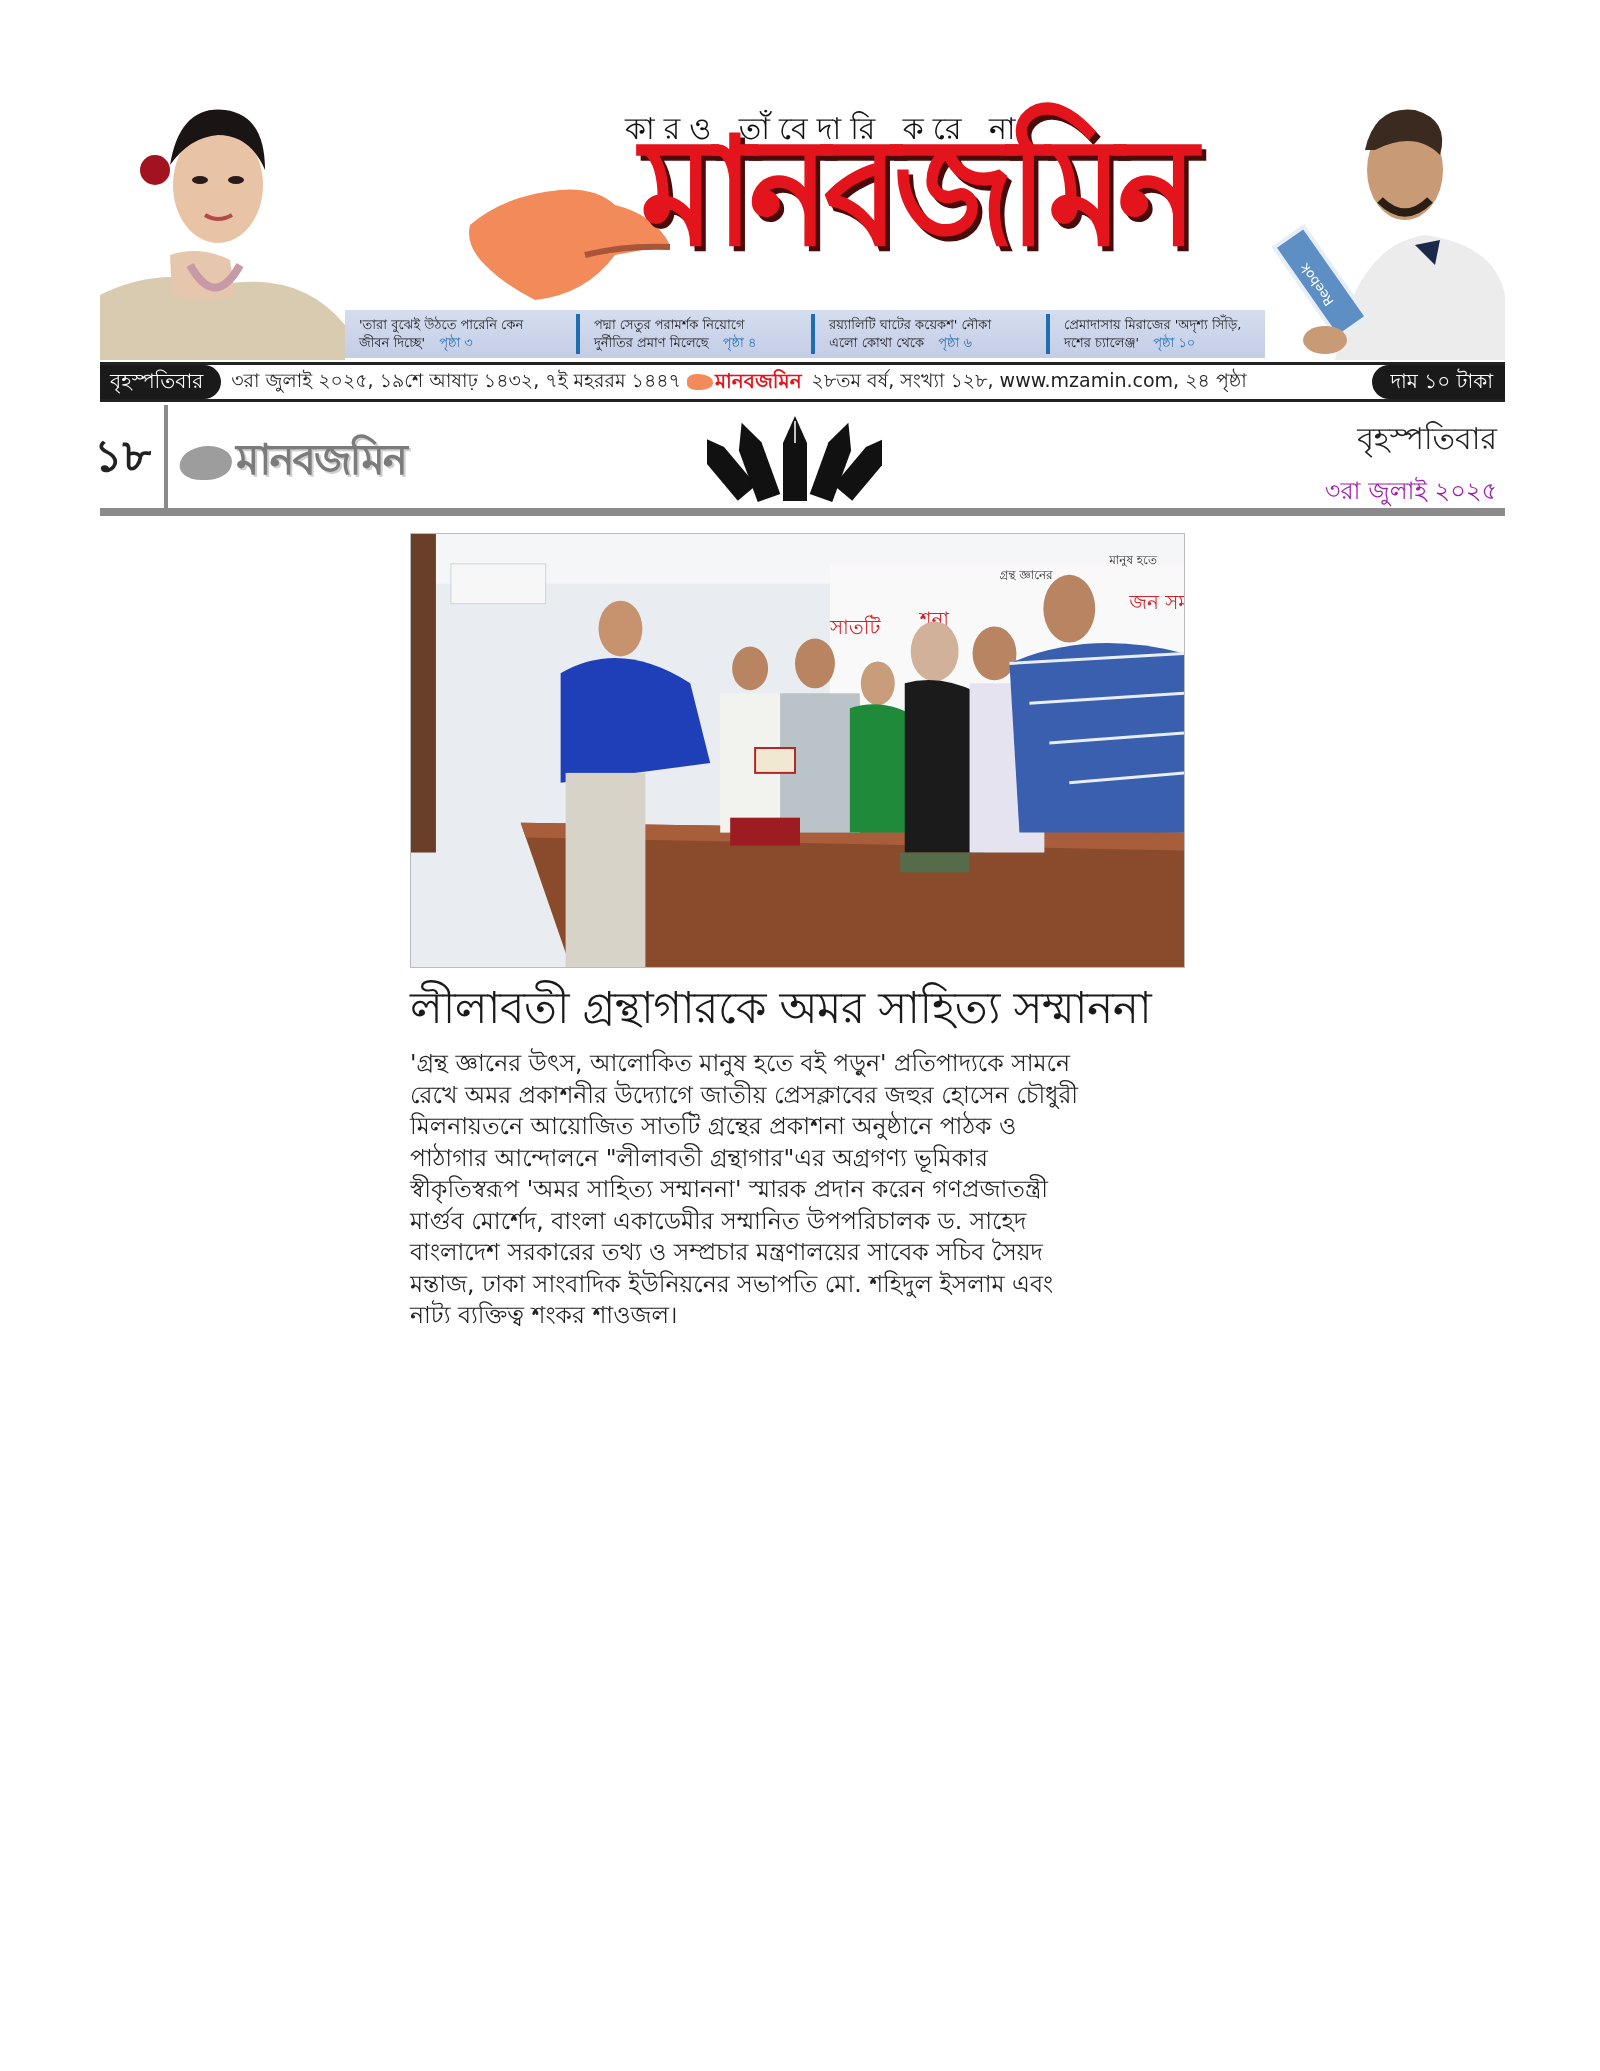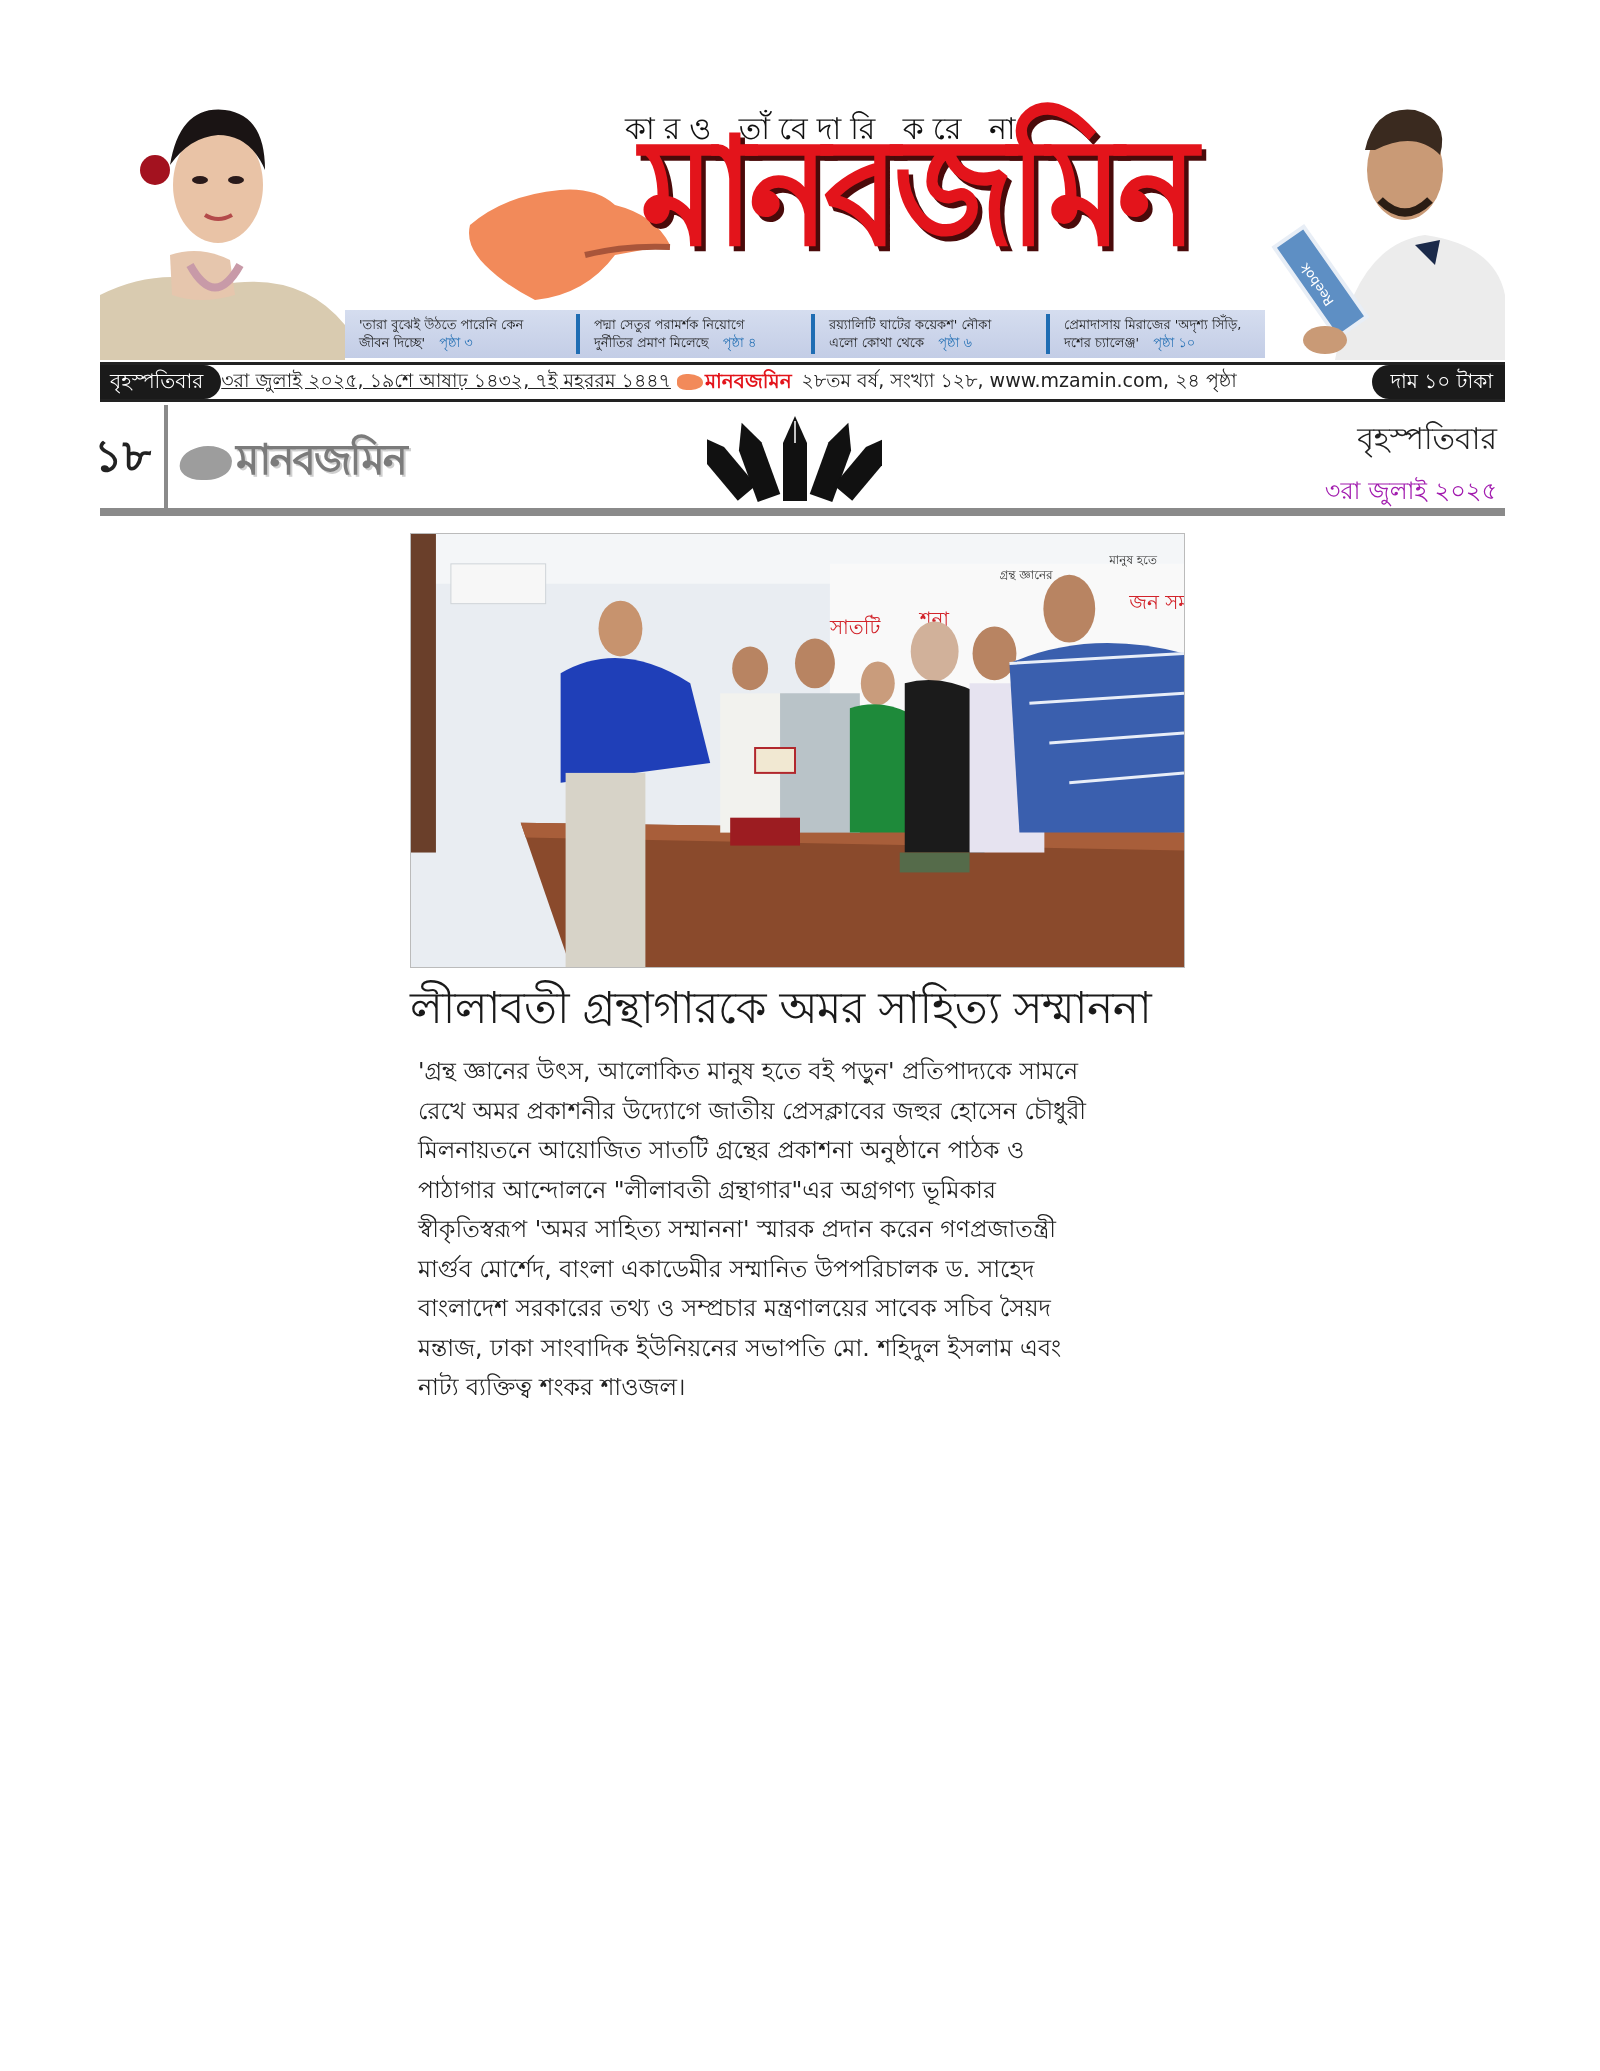--- a/index.html
+++ b/index.html
@@ -28,21 +28,21 @@
             border-left:4px solid #1f6db3; margin-left:6px; height:40px; display:flex; flex-direction:column; justify-content:center; }
   .teaser:first-child { border-left:none; margin-left:0; }
   .teaser .pg { color:#1f6db3; margin-left:14px; }
 
   
   .datebar { position:absolute; left:100px; top:362px; width:1405px; height:40px;
              border-top:3px solid #222; border-bottom:3px solid #222; display:flex; align-items:center;
              background:#fff; box-sizing:border-box; }
   .datebar .day-pill { background:#1a1a1a; color:#fff; height:100%; padding:0 18px 0 10px;
                        display:flex; align-items:center; font-size:20px; border-radius:0 22px 22px 0; }
-  .datebar .dates { font-size:19px; color:#222; white-space:nowrap;text-decoration:underline; }
+  .datebar .dates { font-size:19px; padding-left:10px; color:#222; white-space:nowrap; }
   .datebar .mini-logo { color:#e3141b; font-weight:bold; font-size:20px; margin:0 10px 0 6px; display:flex; align-items:center; }
   .datebar .mini-logo .sw { display:inline-block; width:26px; height:16px; background:#f28a5a; border-radius:40% 60% 50% 40%; margin-right:2px; }
   .datebar .issue { font-size:19px; color:#222; white-space:nowrap; }
   .datebar .price-pill { margin-left:auto; background:#1a1a1a; color:#fff; height:100%; padding:0 12px 0 18px;
                          display:flex; align-items:center; font-size:20px; border-radius:22px 0 0 22px; white-space:nowrap;text-align:center; }
 
   
   .pagehead { position:absolute; left:92px; top:405px; width:1405px; height:103px; }
   .page-no { position:absolute; left:2px; top:18px; font-size:44px; font-weight:bold; color:#222; }
   .vline { position:absolute; left:72px; top:0; width:4px; height:103px; background:#8a8a8a; }
@@ -56,21 +56,21 @@
   .rule { position:absolute; left:100px; top:508px; width:1405px; height:8px; background:#8a8a8a; }
 
   
   .photo { position:absolute; left:410px; top:533px; width:775px; height:435px; overflow:hidden;
            border:1px solid #bbb; box-sizing:border-box; }
   .photo svg { width:100%; height:100%; display:block; }
   .headline { position:absolute; left:410px; top:978px; width:780px; font-size:44px; line-height:60px;
               color:#1a1a1a; white-space:nowrap; letter-spacing:-0.5px; }
   .body-text { position:absolute; left:410px; top:1048px; width:770px; font-size:23.5px; line-height:31.5px;
                color:#222; }
-  .body-text p { margin:8px; white-space:nowrap; }
+  .body-text p { margin:0; white-space:nowrap; }
 </style>
 </head>
 <body>
 
 <div class="masthead">
   <div class="portrait portrait-left">
     <svg viewBox="0 0 245 265" preserveAspectRatio="none">
       <rect width="245" height="265" fill="#ffffff"></rect>
       <path d="M0 200 Q60 170 120 190 Q200 175 245 230 L245 265 L0 265Z" fill="#d9cbb0"></path>
       <path d="M70 160 Q100 150 130 165 L135 200 Q100 210 72 200Z" fill="#e6c6ad"></path>

